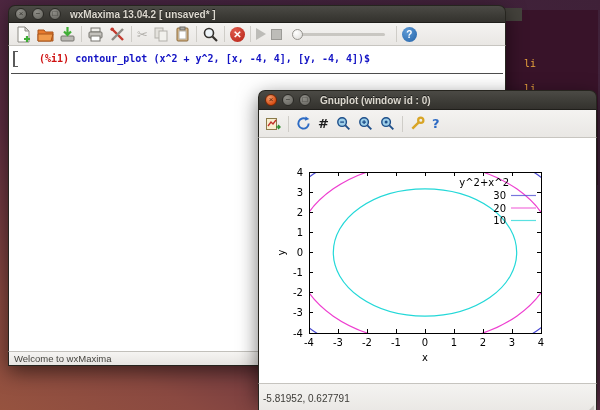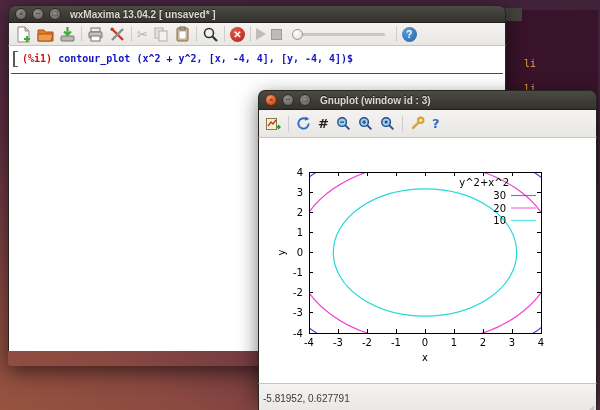--- a/index.html
+++ b/index.html
@@ -47,21 +47,21 @@
     position:relative; background:#ffffff; height:305px;
     border-left:1px solid #26251f; border-right:1px solid #26251f;
     font-family:"DejaVu Sans Mono","Liberation Mono",monospace; font-size:10px;
   }
   .cell-row { display:flex; align-items:flex-start; padding-top:5px; }
   .cell-bracket {
     width:5px; height:16px; margin-left:4px; margin-top:0;
     border-left:2px solid #5a5a5a; border-top:1px solid #5a5a5a; border-bottom:1px solid #5a5a5a;
     flex:0 0 auto;
   }
-  .cell-text { margin-left:4px; white-space:pre; line-height:15px; }
+  .cell-text { margin-left:21px; white-space:pre; line-height:15px; }
   .prompt { color:#cf1111; font-weight:bold; }
   .command { color:#1414c4; font-weight:bold; }
   .hcursor { position:absolute; left:2px; right:2px; top:27px; height:1px; background:#4d4d4d; }
   .statusbar {
     height:15px; background:linear-gradient(#f5f4f2,#e7e5e2);
     border:1px solid #26251f; border-top:1px solid #c2c0bb;
     font-size:9.5px; color:#45443f; display:flex; align-items:center; padding:0 5px;
   }
 
   
@@ -183,28 +183,31 @@
   </div>
 
   <div id="wx-doc">
     <div class="cell-row">
       <div class="cell-bracket"></div>
       <div class="cell-text"><span class="prompt">(%i1) </span><span class="command">contour_plot (x^2 + y^2, [x, -4, 4], [y, -4, 4])$</span></div>
     </div>
     <div class="hcursor"></div>
   </div>
 
+  <div class="statusbar">
+    <span>Welcome to wxMaxima</span>
+  </div>
 </div>
 
 <div class="window" id="gnuplot">
   <div class="titlebar" id="gp-titlebar">
     <div class="winbtn close-active">×</div>
     <div class="winbtn">−</div>
     <div class="winbtn">□</div>
-    <div class="title">Gnuplot (window id : 3)</div>
+    <div class="title">Gnuplot (window id : 0)</div>
   </div>
 
   <div class="toolbar" id="gp-toolbar">
     <span class="tbtn">
       <svg width="16" height="16" viewBox="0 0 16 16">
         <rect x="1.5" y="2.5" width="10" height="11" fill="#f7eecf" stroke="#8a7a4a"></rect>
         <path d="M3 10l3-4 2 2 3-4" stroke="#c03028" fill="none" stroke-width="1.3"></path>
         <path d="M11 11h4m-2-2l2 2-2 2" stroke="#2f8e2f" fill="none" stroke-width="1.4"></path>
       </svg>
       </span>

